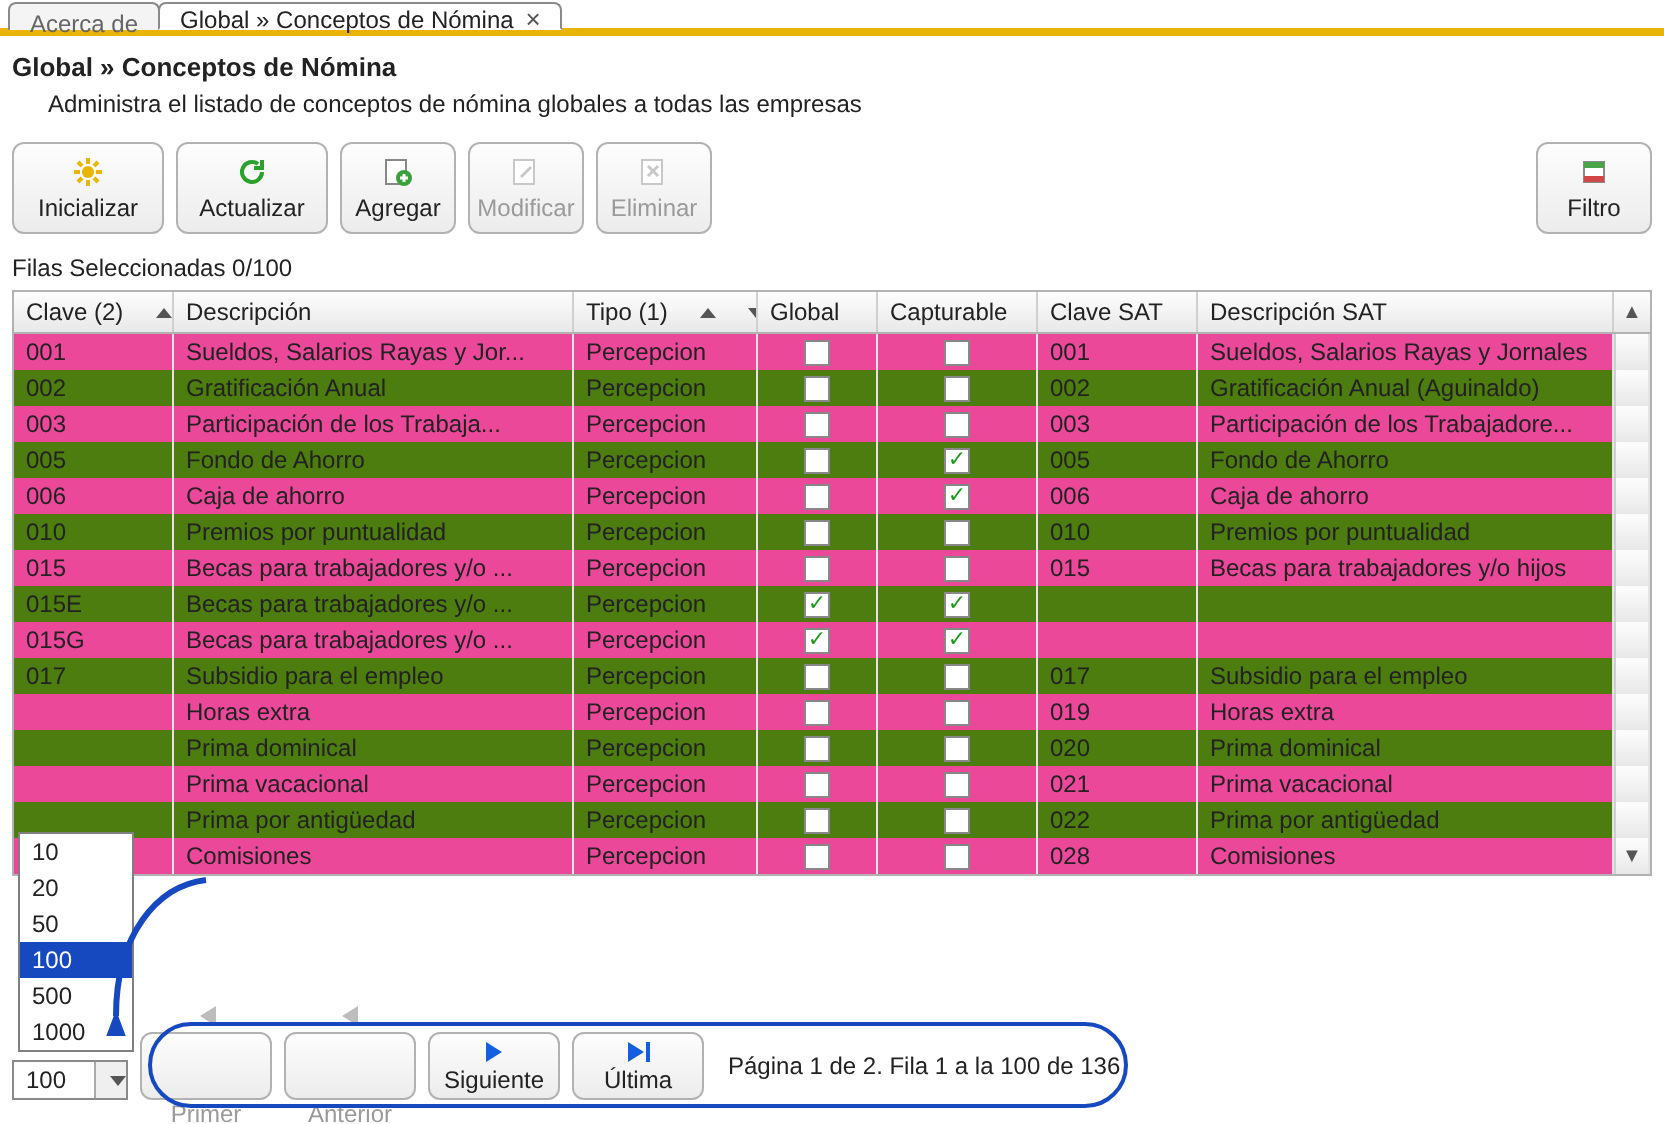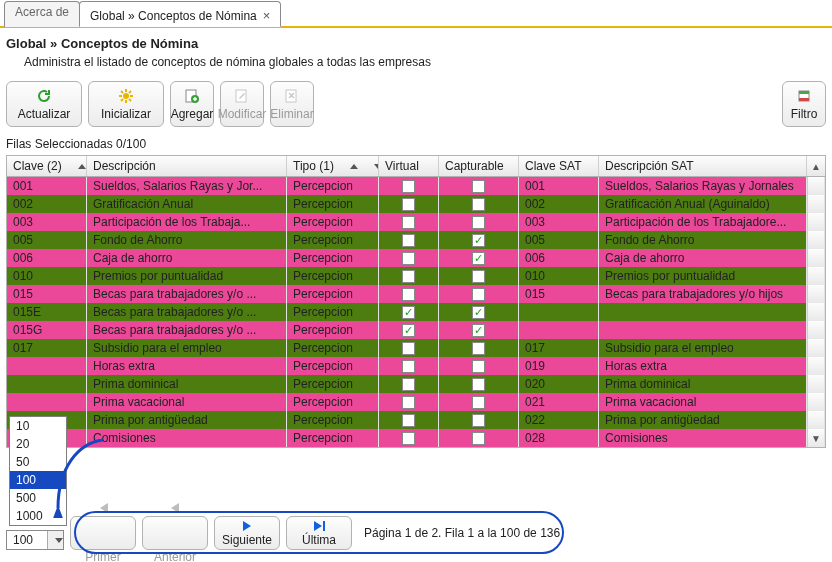--- a/index.html
+++ b/index.html
@@ -10,23 +10,23 @@
     color: #222;
     background: #fff;
     width: 832px;
     height: 562px;
     overflow: hidden;
     position: relative;
   }
   
   .tabs {
     display: flex;
-    height: 28px;
+    height: 18px;
     background: #fff;
-    border-bottom: 2px solid #eab308;
+    border-bottom: 4px solid #eab308;
     padding-left: 4px;
     gap: 0;
   }
   .tab {
     padding: 3px 10px 0 10px;
     border: 1px solid #8a8a8a;
     border-bottom: none;
     border-radius: 4px 4px 0 0;
     background: #f4f4f4;
     margin-right: -1px;
@@ -61,21 +61,21 @@
     border: 1px solid #b2b2b2;
     border-radius: 6px;
     background: linear-gradient(#fdfdfd,#ececec);
     display: flex;
     flex-direction: column;
     align-items: center;
     justify-content: center;
     gap: 2px;
     cursor: pointer;
   }
-  .tbtn.small { width: 44px; }
+  .tbtn.small { width: 58px; }
   .tbtn.disabled { color: #9a9a9a; }
   .tbtn .ticon { width: 18px; height: 18px; display:flex; align-items:center; justify-content:center; }
   .toolbar-spacer { flex: 1; }
   
   .selbar {
     padding: 0 6px 4px 6px;
   }
   
   .grid-wrap { padding: 0 6px; }
   .grid {
@@ -218,47 +218,47 @@
     <span class="close">×</span>
   </div>
 </div>
 
 <div class="title-block">
   <div class="title">Global » Conceptos de Nómina</div>
   <div class="subtitle">Administra el listado de conceptos de nómina globales a todas las empresas</div>
 </div>
 
 <div class="toolbar">
-  <div class="tbtn">
-    <span class="ticon">
-      <svg width="16" height="16" viewBox="0 0 16 16">
-          <path d="M13 8a5 5 0 1 1-2-4" fill="none" stroke="#2aa12a" stroke-width="2"></path>
-          <path d="M13 2v4h-4" fill="none" stroke="#2aa12a" stroke-width="2"></path>
-        </svg>
-    </span>
-    <span>Actualizar</span>
-  </div>
   <div class="tbtn">
     <span class="ticon">
       <svg width="16" height="16" viewBox="0 0 16 16">
           <circle cx="8" cy="8" r="3" fill="#e8b500"></circle>
           <g stroke="#e8b500" stroke-width="2">
             <line x1="8" y1="1" x2="8" y2="4"></line>
             <line x1="8" y1="12" x2="8" y2="15"></line>
             <line x1="1" y1="8" x2="4" y2="8"></line>
             <line x1="12" y1="8" x2="15" y2="8"></line>
             <line x1="3" y1="3" x2="5" y2="5"></line>
             <line x1="11" y1="11" x2="13" y2="13"></line>
             <line x1="3" y1="13" x2="5" y2="11"></line>
             <line x1="11" y1="5" x2="13" y2="3"></line>
           </g>
         </svg>
     </span>
     <span>Inicializar</span>
   </div>
+  <div class="tbtn">
+    <span class="ticon">
+      <svg width="16" height="16" viewBox="0 0 16 16">
+          <path d="M13 8a5 5 0 1 1-2-4" fill="none" stroke="#2aa12a" stroke-width="2"></path>
+          <path d="M13 2v4h-4" fill="none" stroke="#2aa12a" stroke-width="2"></path>
+        </svg>
+    </span>
+    <span>Actualizar</span>
+  </div>
   <div class="tbtn small">
     <span class="ticon">
       <svg width="16" height="16" viewBox="0 0 16 16">
           <rect x="2" y="2" width="10" height="12" fill="#fff" stroke="#888"></rect>
           <circle cx="11" cy="11" r="4" fill="#3ba23b"></circle>
           <path d="M11 9v4M9 11h4" stroke="#fff" stroke-width="1.5"></path>
         </svg>
     </span>
     <span>Agregar</span>
   </div>
@@ -305,21 +305,21 @@
         </div>
       <div class="hcell">
           <span>Descripción</span>
         </div>
       <div class="hcell">
           <span>Tipo (1)</span>
           <span class="sort-asc"></span>
           <span class="dd"></span>
         </div>
       <div class="hcell">
-          <span>Virtual</span>
+          <span>Global</span>
         </div>
       <div class="hcell">
           <span>Capturable</span>
         </div>
       <div class="hcell">
           <span>Clave SAT</span>
         </div>
       <div class="hcell">
           <span>Descripción SAT</span>
         </div>

